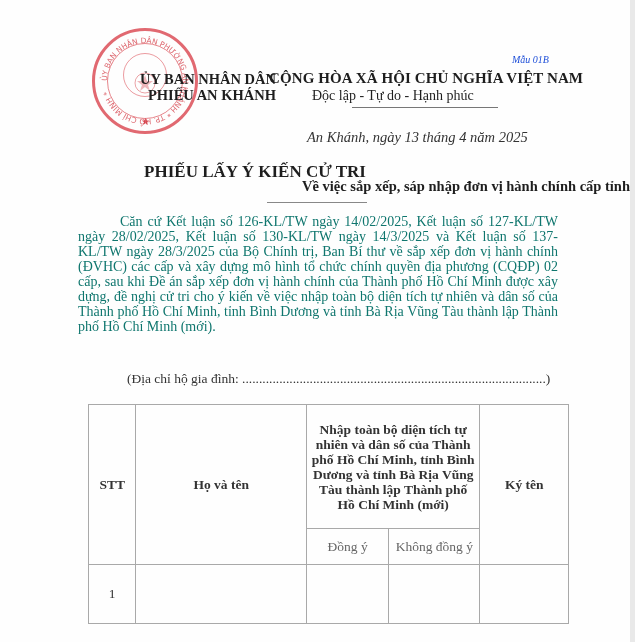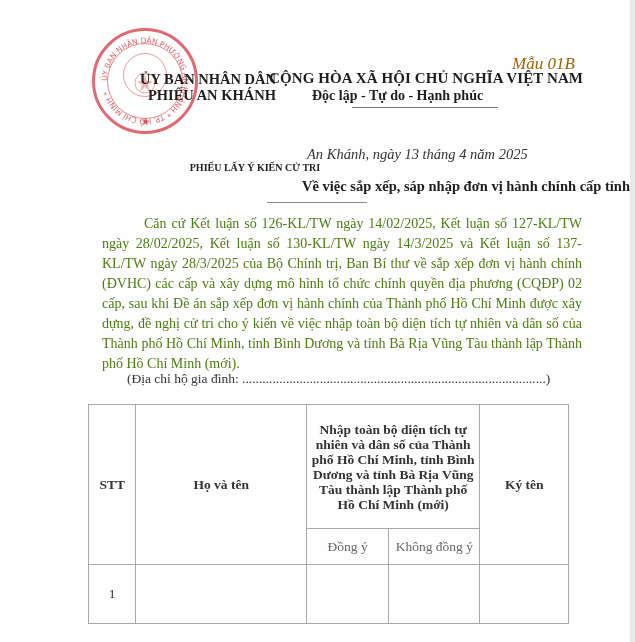--- a/index.html
+++ b/index.html
@@ -16,30 +16,30 @@
   .stamp { position:absolute; left:92px; top:28px; width:106px; height:106px; border-radius:50%;
     border:3px solid rgba(215,55,65,0.75); box-sizing:border-box; }
   .stamp-inner { position:absolute; left:12px; top:12px; width:76px; height:76px; border-radius:50%;
     border:1.5px solid rgba(215,55,65,0.6); box-sizing:border-box; }
   .stamp-emblem { position:absolute; left:28px; top:22px; width:44px; height:44px; border-radius:50%;
     border:1.5px solid rgba(215,55,65,0.5); box-sizing:border-box; }
   .stamp-star { position:absolute; left:46px; top:85px; color:rgba(210,50,60,0.8); font-size:10px; }
   .stamp-ring-text { position:absolute; left:0; top:0; width:100px; height:100px; }
 
   .agency { left:96px; top:71px; width:180px; text-align:right; font-weight:bold; font-size:14.5px; line-height:16px; color:#1e1e1e; }
-  .form-no { left:512px; top:54px; font-style:italic; font-size:17px; color:#a16207; }
+  .form-no { left:512px; top:54px; font-style:italic; font-size:10px; color:#1d4ed8; }
   .nation { left:269px; top:70px; font-weight:bold; font-size:15px; color:#1e1e1e; letter-spacing:0.1px; }
-  .motto { left:312px; top:88px; font-weight:bold; font-size:14px; color:#1e1e1e; }
+  .motto { left:312px; top:88px; font-weight:normal; font-size:14px; color:#1e1e1e; }
   .motto-line { position:absolute; left:352px; top:107px; width:146px; height:1px; background:#777; }
-  .date { left:307px; top:146px; font-style:italic; font-size:14.5px; color:#333; }
-  .title { left:0; top:162px; width:510px; text-align:center; font-weight:bold; font-size:10px; color:#1e1e1e; }
+  .date { left:307px; top:129px; font-style:italic; font-size:14.5px; color:#333; }
+  .title { left:0; top:162px; width:510px; text-align:center; font-weight:bold; font-size:17px; color:#1e1e1e; }
   .subtitle { left:0; top:178px; width:630px; text-align:right; font-weight:bold; font-size:14.5px; color:#1e1e1e; }
   .title-line { position:absolute; left:267px; top:202px; width:100px; height:1px; background:#888; }
 
-  .body-text { position:absolute; left:102px; top:214px; width:480px; font-size:14px; line-height:20px; text-align:justify; color:#4d7c0f; }
+  .body-text { position:absolute; left:78px; top:214px; width:480px; font-size:14px; line-height:15px; text-align:justify; color:#0f766e; }
   .body-text p { margin:0; text-indent:42px; }
   .address { left:127px; top:371px; font-size:13.5px; color:#333; }
 
   table.vote { position:absolute; left:88px; top:404px; border-collapse:collapse; width:481px; font-size:13.5px; color:#333; }
   table.vote td, table.vote th { border:1px solid #a9a9a9; text-align:center; vertical-align:middle; padding:1px; }
   table.vote th { font-weight:bold; }
   .th-stt { width:45px; height:128px; }
   .th-name { width:173px;margin-top:20px; }
   .th-group { height:95px; line-height:15px; font-size:13.5px; padding:14px 4px !important; }
   .th-sign { width:88px; }

